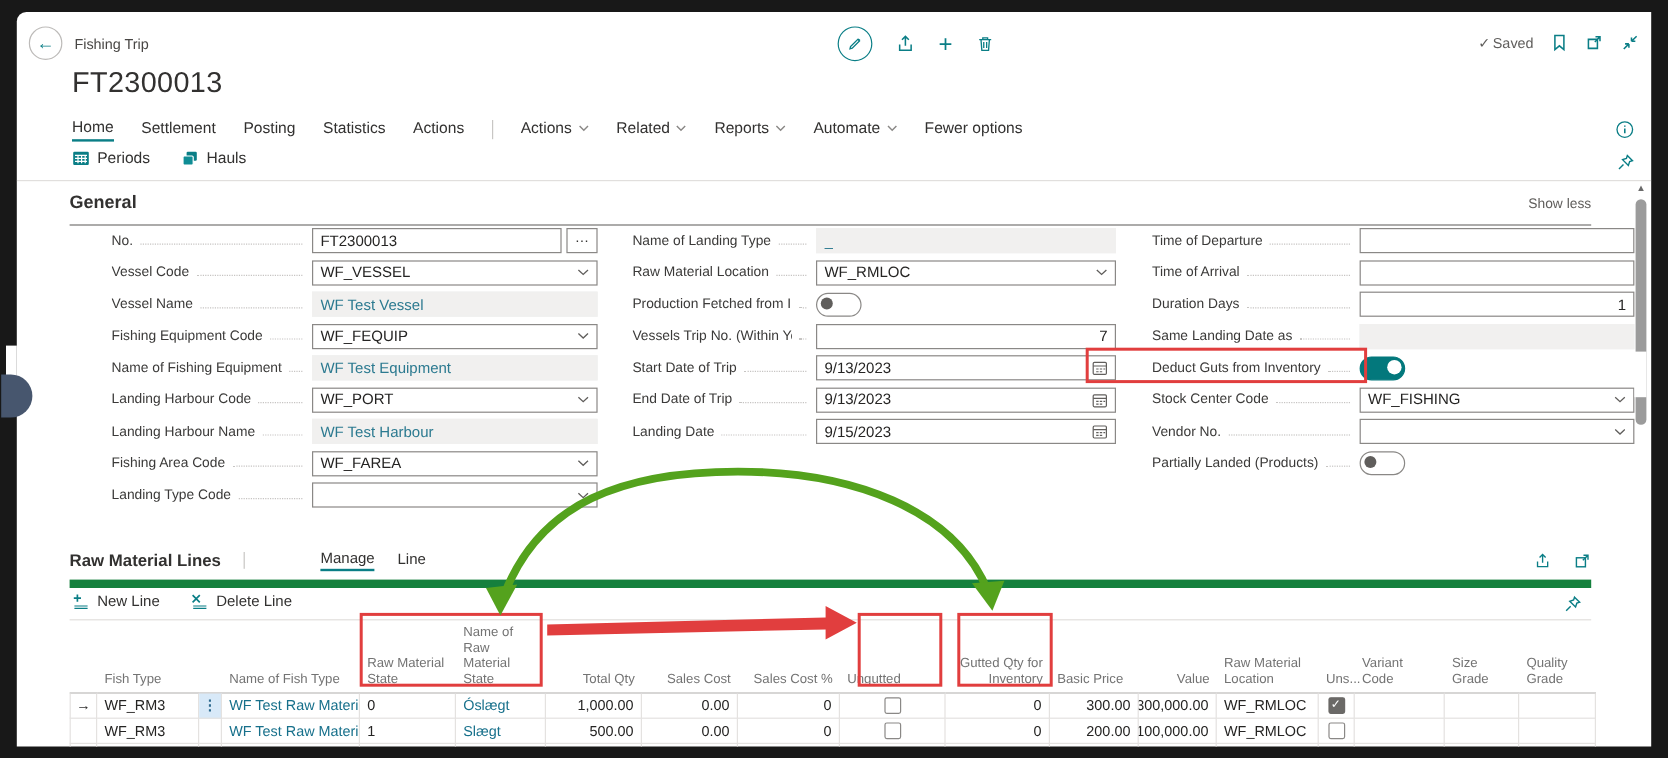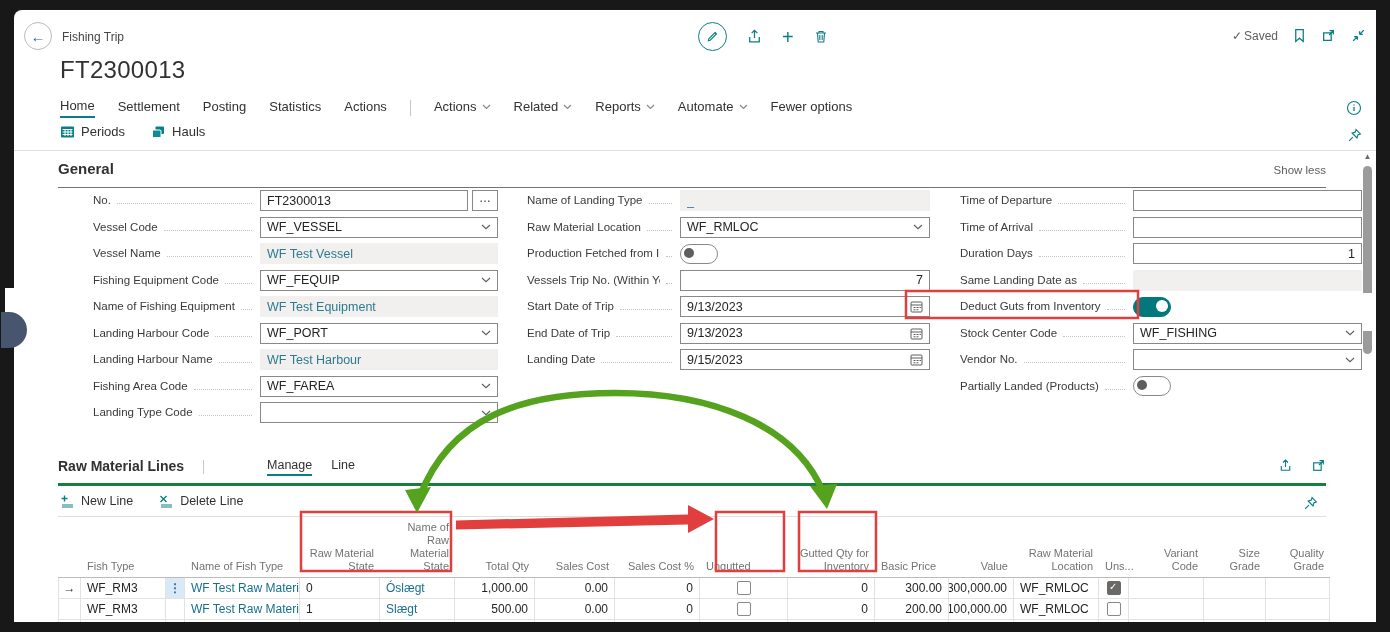--- a/index.html
+++ b/index.html
@@ -53,36 +53,36 @@
   .chev{flex:0 0 auto;margin-left:4px;}
   .assist-btn{box-sizing:border-box;margin-left:4px;width:26px;height:21px;border:1px solid #8a8886;background:#fff;
     font-size:12px;color:#323130;display:flex;align-items:center;justify-content:center;cursor:pointer;padding:0 0 6px;}
   .cal{flex:0 0 auto;margin-left:4px;}
   .toggle{position:relative;width:36px;height:18px;border:1px solid #8a8886;border-radius:10px;background:#fff;cursor:pointer;flex:0 0 auto;}
   .toggle .knob{position:absolute;left:3px;top:3px;width:10px;height:10px;border-radius:50%;background:#605e5c;}
   .toggle.on{background:#03787c;border-color:#03787c;}
   .toggle.on .knob{left:auto;right:2px;top:2px;width:12px;height:12px;background:#fff;}
 
   
-  .lines-head{position:absolute;left:44px;right:50px;top:448px;display:flex;align-items:flex-start;gap:19px;
-    border-bottom:3px solid #15803d;padding-bottom:7px;}
+  .lines-head{position:absolute;left:44px;right:50px;top:448px;display:flex;align-items:center;gap:19px;
+    border-bottom:7px solid #15803d;padding-bottom:7px;}
   .lines-title{font-size:14px;font-weight:700;color:#323130;}
   .ldiv{width:1px;height:14px;background:#c8c6c4;align-self:center;}
   .ltab{font-size:12.5px;color:#323130;cursor:pointer;padding-bottom:2px;}
   .ltab.active{border-bottom:2px solid #0a7e86;margin-left:44px;}
   .lines-head-icons{margin-left:auto;display:flex;gap:18px;}
   .lines-toolbar{position:absolute;left:46px;top:484px;display:flex;gap:26px;font-size:12.5px;color:#323130;}
   .pin-lines{position:absolute;right:58px;top:486px;}
   .hr-lines{position:absolute;left:44px;right:50px;top:506px;border-bottom:1px solid #e1dfdd;}
 
   
   .grid{position:absolute;left:44px;top:508px;display:grid;font-size:12px;color:#252423;
     grid-template-columns:23px 85px 19px 115px 80px 75px 80px 80px 85px 88px 87px 74px 65px 85px 30px 75px 62px 64px;}
   .th{box-sizing:border-box;font-size:11px;line-height:13px;color:#737373;display:flex;align-items:flex-end;
-    padding:3px 6px 4px;min-height:36px;border-bottom:1px solid #bdbbb9;cursor:pointer;text-align:right;}
+    padding:3px 6px 4px;min-height:36px;border-bottom:1px solid #bdbbb9;cursor:pointer;}
   .th.r{justify-content:flex-end;text-align:right;}
   .td{box-sizing:border-box;height:21px;border-bottom:1px solid #e4e2e0;border-right:1px solid #e4e2e0;
     display:flex;align-items:center;padding:0 6px;white-space:nowrap;overflow:hidden;}
   .td.first{border-left:1px solid #e4e2e0;}
   .td.r{justify-content:flex-end;}
   .td.c{justify-content:center;padding:0;}
   .td.link{color:#17708b;}
   .marker{color:#323130;font-size:12px;}
   .rowmenu{background:#d8e9f8;color:#2f6b8f;font-weight:700;justify-content:center;cursor:pointer;}
   .cb{width:12px;height:12px;border:1px solid #8a8886;border-radius:2px;background:#fff;position:relative;cursor:pointer;}

